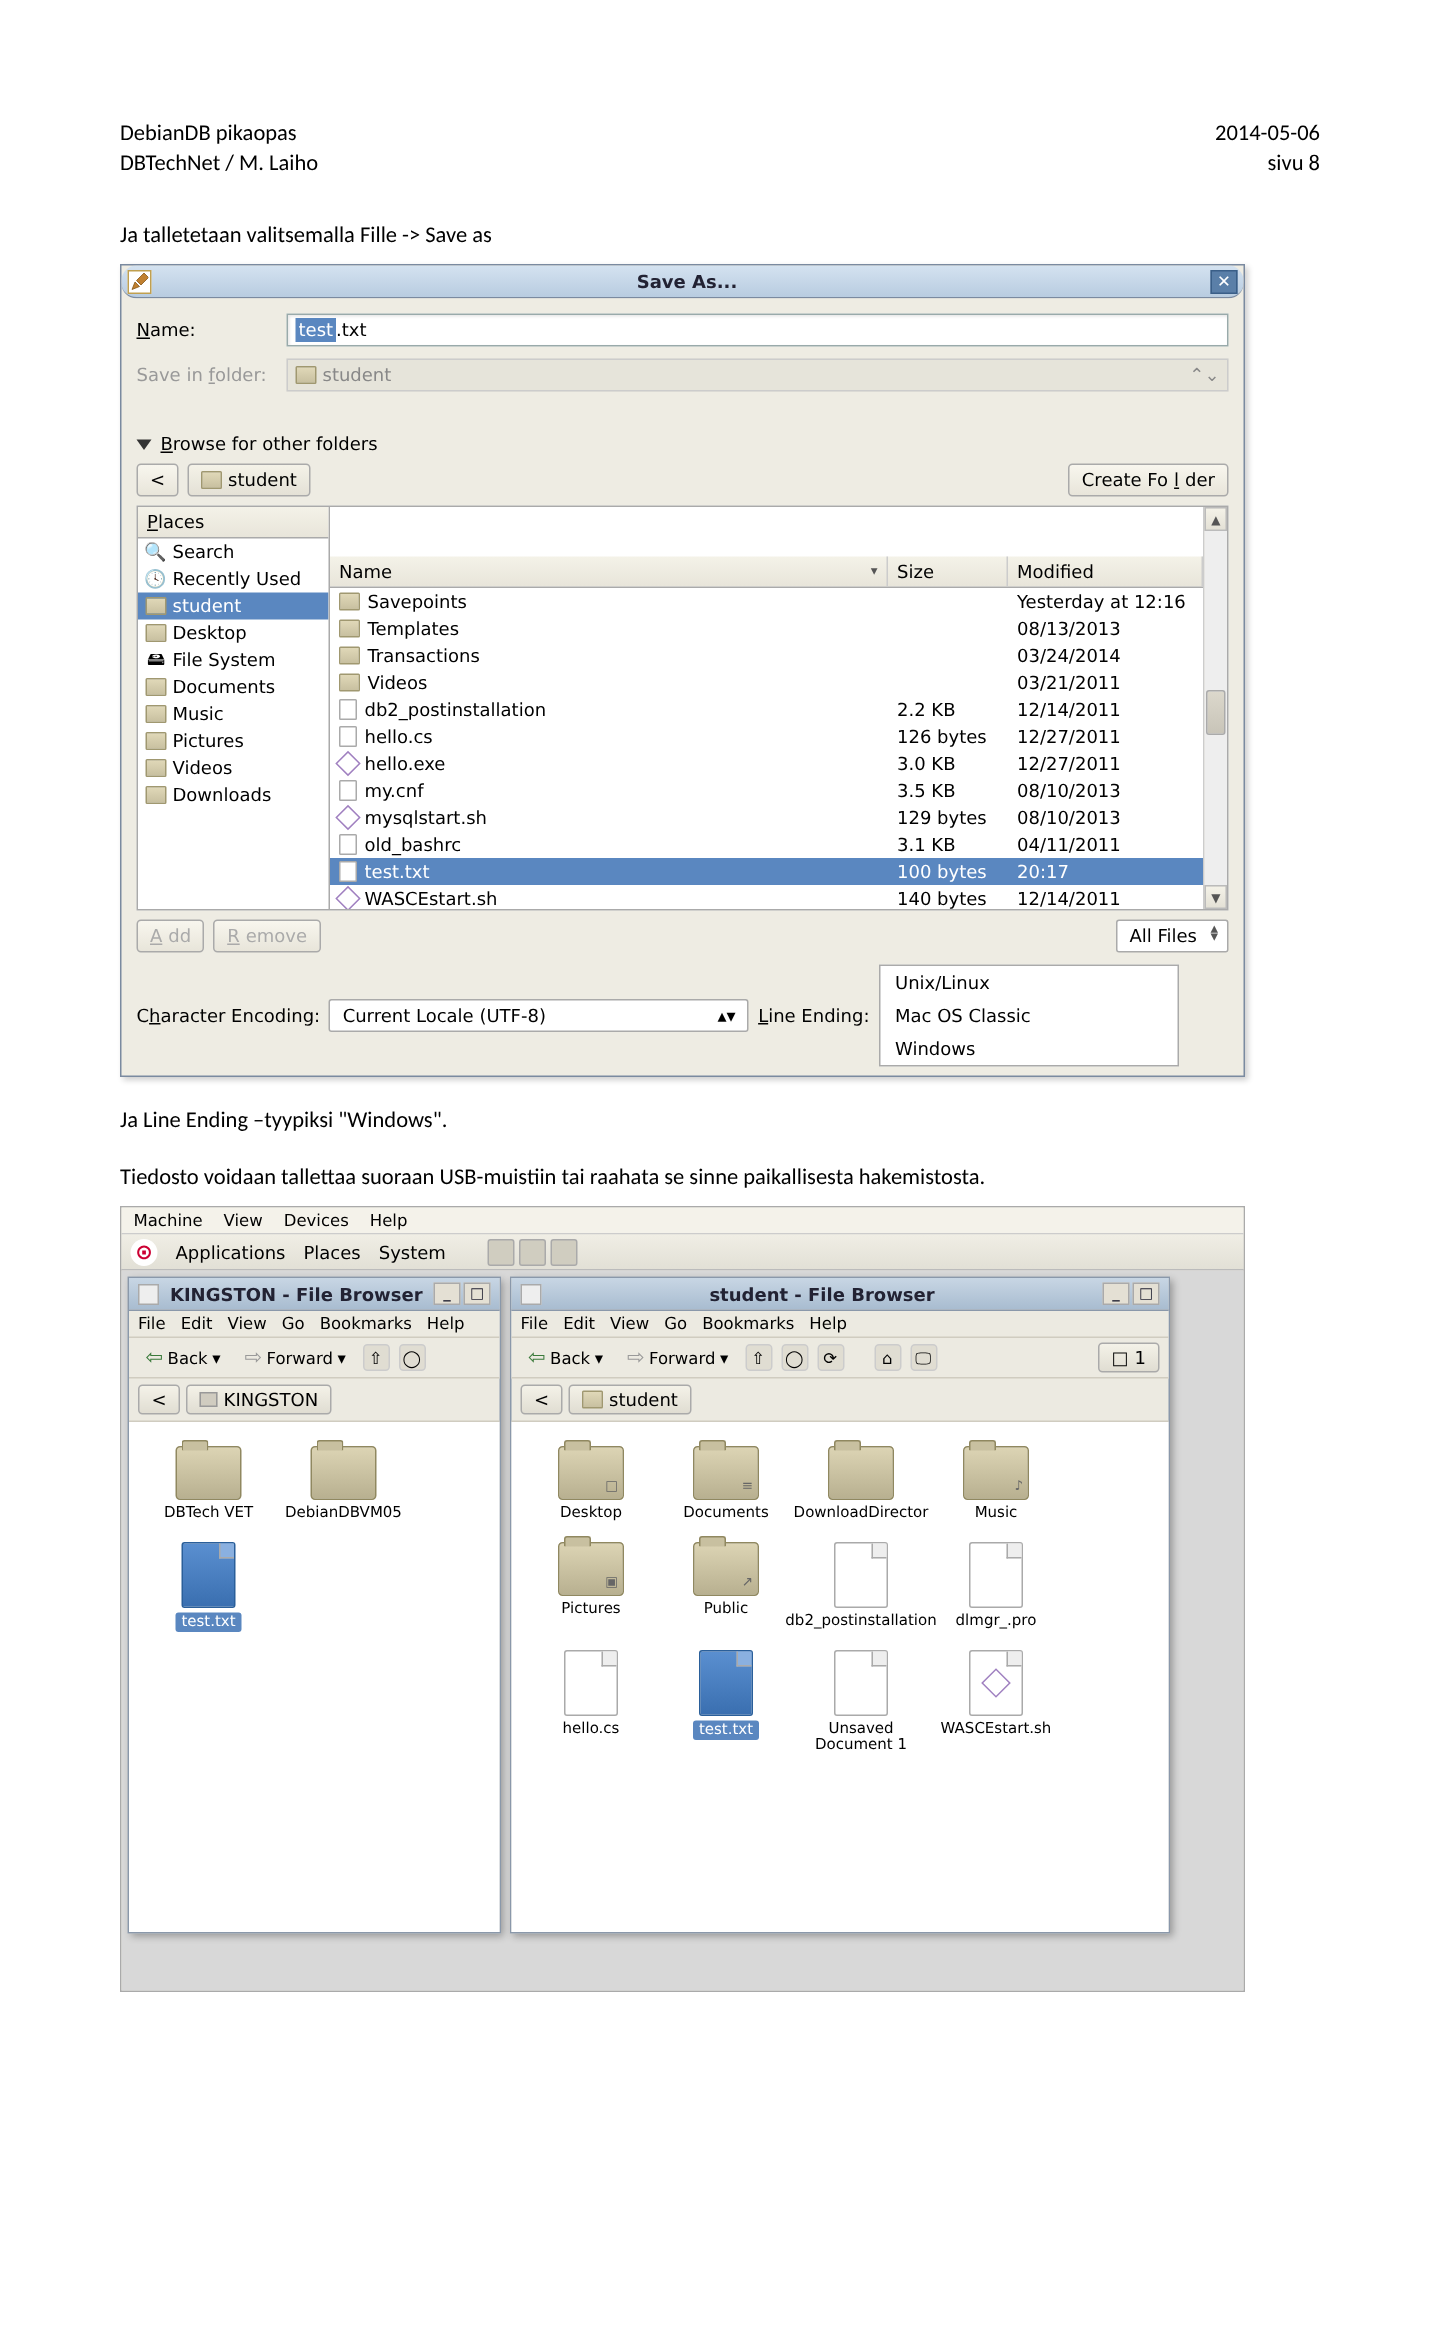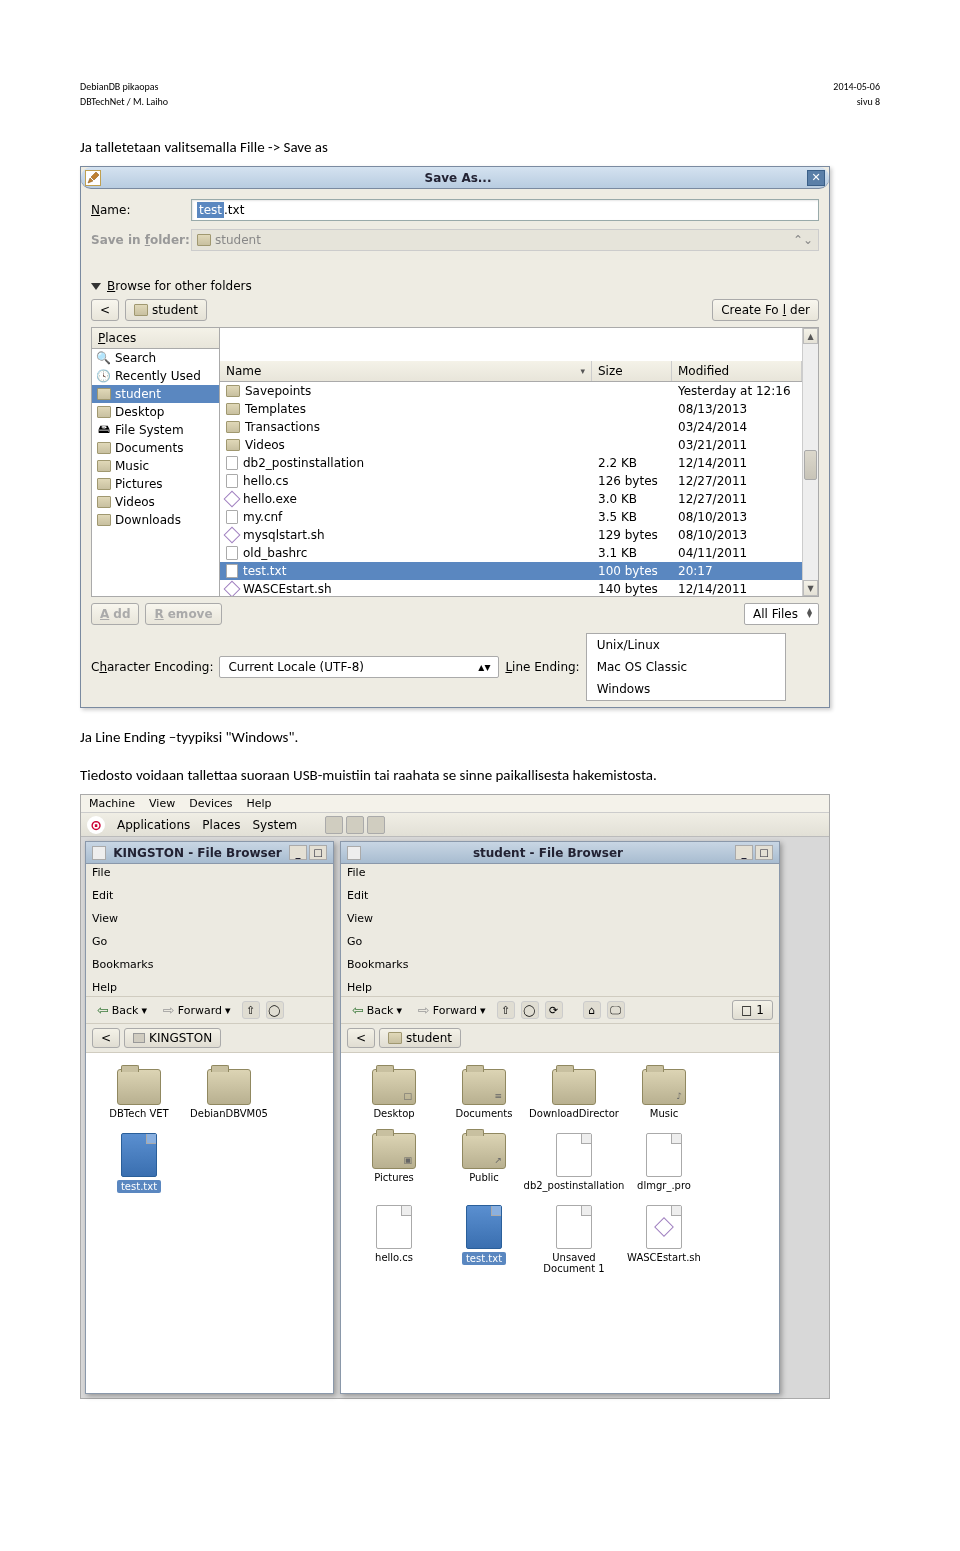--- a/index.html
+++ b/index.html
@@ -1,37 +1,37 @@
 <!DOCTYPE html>
 <html><head>
 <meta charset="utf-8">
 <style>
   * { box-sizing: border-box; margin: 0; padding: 0; }
   body { font-family: Calibri, Arial, sans-serif; background: #fff; width: 960px; margin: 0 auto; color: #000; }
   .page { padding: 80px 80px 40px 80px; }
-  .header-row { display: flex; justify-content: space-between; font-size: 10px; margin-bottom: 2px; }
+  .header-row { display: flex; justify-content: space-between; font-size: 15px; margin-bottom: 2px; }
   .body-text { font-size: 15px; margin: 20px 0 10px 0; }
   .body-text.first { margin-top: 30px; }
   
   
   .dialog { border: 1px solid #7a8aa0; background: #eeece3; width: 750px; margin: 0 0 10px 0; font-size: 12px; font-family: "DejaVu Sans", Arial, sans-serif; box-shadow: 2px 2px 4px rgba(0,0,0,0.2); }
   .titlebar { background: linear-gradient(#d4e2f0,#b8cce0); border-bottom: 1px solid #7a8aa0; display:flex; align-items:center; padding: 2px 4px; height: 22px; border-radius: 10px; }
   .titlebar .icon-pencil { width:16px; height:16px; background:#fff; border:1px solid #c0a050; margin-right:8px; display:flex; align-items:center; justify-content:center; }
   .titlebar .icon-pencil svg { width:12px; height:12px; }
   .titlebar .title { flex:1; text-align:center; font-weight:bold; color:#223; }
   .titlebar .close { width:18px; height:16px; background:#5a7fa8; border:1px solid #3a5f88; color:#fff; display:flex; align-items:center; justify-content:center; font-size:11px; }
   .dlg-body { padding: 10px 10px 4px 10px; }
   .form-row { display:flex; align-items:center; margin-bottom: 8px; }
   .form-row .lbl { width: 100px; font-size:12px; }
   .form-row .lbl .u { text-decoration:underline; }
   .name-input { flex:1; background:#fff; border:1px solid #9aa; padding:3px 5px; box-shadow: inset 1px 1px 2px rgba(0,0,0,0.1); }
   .name-input .sel { background:#5a87c0; color:#ffffff; padding:1px 2px; }
   .folder-select { flex:1; background:#e6e4da; border:1px solid #ccc; padding:3px 5px; display:flex; align-items:center; gap:4px; color:#888; }
   .folder-select .chev { margin-left:auto; color:#888; }
-  .disabled { color:#999;font-weight:bold; }
+  .disabled { color:#999; }
   .toggle-row { display:flex; align-items:center; gap:6px; font-size:12px; margin-bottom:6px;margin-top:28px; }
   .tri-down { display:inline-block; width:0; height:0; border-left:5px solid transparent; border-right:5px solid transparent; border-top:7px solid #333; }
   .path-row { display:flex; align-items:center; margin-bottom:6px; gap:6px; }
   .path-btn, .btn { background:linear-gradient(#f8f6ee,#e8e5da); border:1px solid #aaa; border-radius:3px; padding:3px 8px; display:inline-flex; align-items:center; gap:4px; font-size:12px; }
   .folder-btn { background:linear-gradient(#f4f2e8,#e4e1d6); }
   .create-folder { margin-left:auto; }
   
   .file-pane { display:flex; border:1px solid #aaa; background:#fff; height: 270px; margin-bottom:6px; position:relative; }
   .places { width:128px; border-right:1px solid #aaa; overflow:hidden; }
   .places-header, .name-header { background:linear-gradient(#f4f2e8,#e8e5da); border-bottom:1px solid #aaa; padding:3px 6px; font-size:12px; }
@@ -83,21 +83,21 @@
   
   .windows-area { display:flex; gap:0; padding:4px; background:#d8d8d8; min-height:480px; align-items:flex-start;}
   .fb-window { background:#eceae1; border:1px solid #8a98aa; box-shadow:2px 2px 5px rgba(0,0,0,0.3); }
   .fb-window.kingston { width:249px; }
   .fb-window.student { width:440px; margin-left:6px;}
   .fb-titlebar { background:linear-gradient(#c8d6e4,#a8bcd0); padding:3px 6px; display:flex; align-items:center; gap:6px; font-size:12px; font-weight:bold; color:#223; border-bottom:1px solid #8a98aa;}
   .fb-titlebar .ico { width:14px; height:14px; background:#eee; border:1px solid #aaa;}
   .fb-titlebar .t { flex:1; text-align:center;}
   .win-btns { display:flex; gap:2px;}
   .win-btn { width:18px; height:15px; background:#e4e0d4; border:1px solid #aaa; display:flex; align-items:center; justify-content:center; font-size:10px;}
-  .fb-menu { background:#eceae1; padding:2px 6px; display:flex; gap:10px; font-size:11px; border-bottom:1px solid #d0ccc0;flex-direction:column;}
+  .fb-menu { background:#eceae1; padding:2px 6px; display:flex; gap:10px; font-size:11px; border-bottom:1px solid #d0ccc0;}
   .fb-toolbar { background:#eceae1; padding:3px 6px; display:flex; gap:6px; align-items:center; font-size:11px; border-bottom:1px solid #d0ccc0;}
   .fb-toolbar .tbtn { display:flex; align-items:center; gap:3px; padding:2px 5px; border-radius:3px;}
   .fb-toolbar .ticon { width:18px; height:18px; background:#e0ddd2; border:1px solid #ccc; border-radius:3px; display:flex; align-items:center; justify-content:center;}
   .fb-toolbar .arrow-left { color:#3a7a3a; font-size:14px;}
   .fb-toolbar .arrow-right { color:#999; font-size:14px;}
   .path-bar { padding:4px 6px; display:flex; gap:4px; align-items:center; border-bottom:1px solid #d0ccc0;}
   .path-seg { background:linear-gradient(#f4f2e8,#e0ddd2); border:1px solid #aaa; padding:2px 8px; border-radius:3px; display:flex; align-items:center; gap:4px; font-size:12px;}
   .fb-content { background:#fff; padding:12px 8px; display:flex; flex-wrap:wrap; gap:6px 0; min-height:340px; align-content:flex-start;}
   .fb-item { width:90px; display:flex; flex-direction:column; align-items:center; gap:3px; padding:4px 2px; font-size:10px; text-align:center;}
   .fb-item.sel .lbl-txt { background:#5a87c0; color:#fff; padding:1px 4px; border-radius:2px;}

